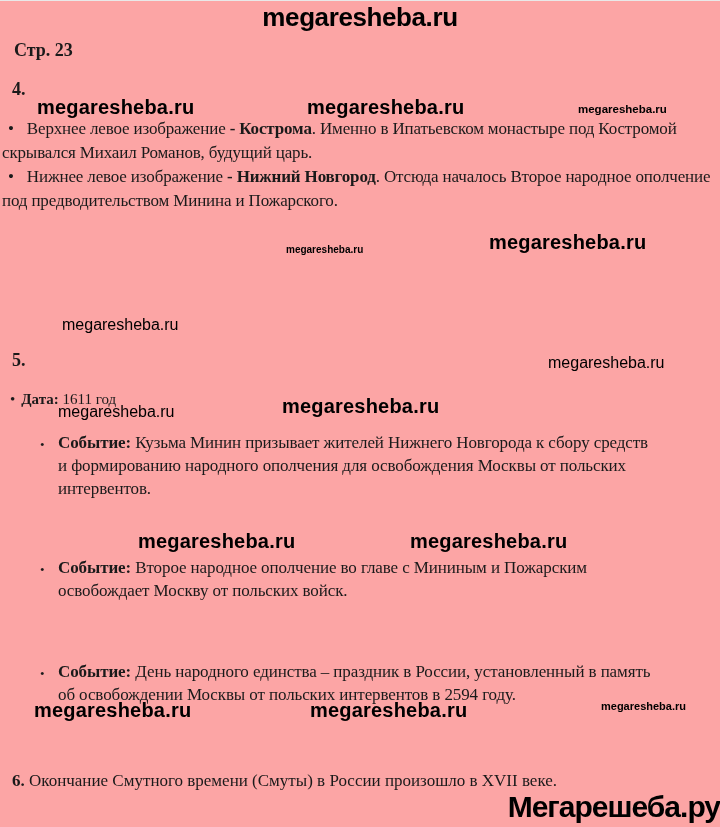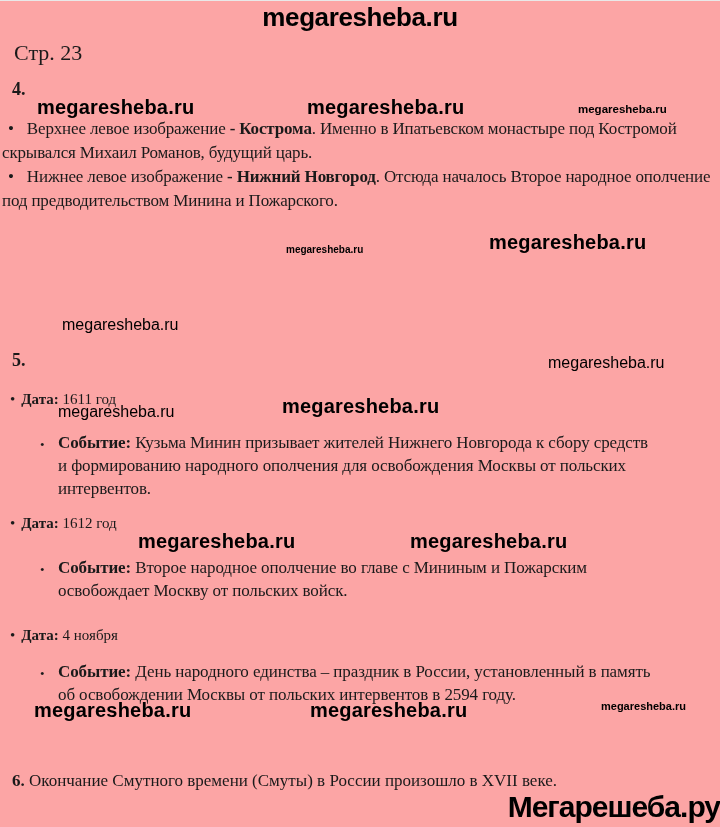--- a/index.html
+++ b/index.html
@@ -8,21 +8,21 @@
     overflow:hidden;margin:1px auto;
     font-family:"Liberation Serif","DejaVu Serif",serif;
     color:#1a1a1a;
   }
   
   .site-title{
     position:absolute;top:1px;left:0;right:0;text-align:center;
     font-family:"Liberation Sans","DejaVu Sans",sans-serif;
     font-weight:700;font-size:26px;letter-spacing:-0.4px;color:#000;
   }
-  .page-label{position:absolute;top:39px;left:14px;font-weight:400;font-size:22px;}
+  .page-label{position:absolute;top:39px;left:14px;font-weight:700;font-size:18px;}
   .brand{
     position:absolute;top:789px;left:0;right:0;text-align:right;
     font-family:"Liberation Sans","DejaVu Sans",sans-serif;
     font-weight:700;font-size:30px;letter-spacing:-1px;color:#000;
   }
   
   .sec-num{position:absolute;font-weight:700;font-size:18px;left:12px;}
   .sec4-num{top:78px;}
   .sec5-num{top:349px;}
   
@@ -98,29 +98,27 @@
   <div class="wm wm-r wm-s5-right">megaresheba.ru</div>
 
   <div class="date-line date1"><span class="blt2">•</span><b>Дата:</b> <span>1611 год</span></div>
   <div class="wm wm-r wm-d1-reg">megaresheba.ru</div>
   <div class="wm wm-b wm-d1-bold">megaresheba.ru</div>
   <div class="event event1">
     <span class="evt-blt">•</span>
     <div class="evt-text"><b>Событие:</b> <span>Кузьма Минин призывает жителей Нижнего Новгорода к сбору средств и формированию народного ополчения для освобождения Москвы от польских интервентов.</span></div>
   </div>
 
-  <div class="date-line date2"><span class="blt2">•</span><b>Дата:</b> <span>1612 год</span></div>
   <div class="wm wm-b wm-d2-a">megaresheba.ru</div>
   <div class="wm wm-b wm-d2-b">megaresheba.ru</div>
   <div class="event event2">
     <span class="evt-blt">•</span>
     <div class="evt-text"><b>Событие:</b> <span>Второе народное ополчение во главе с Мининым и Пожарским освобождает Москву от польских войск.</span></div>
   </div>
 
-  <div class="date-line date3"><span class="blt2">•</span><b>Дата:</b> <span>4 ноября</span></div>
   <div class="event event3">
     <span class="evt-blt">•</span>
     <div class="evt-text"><b>Событие:</b> <span>День народного единства – праздник в России, установленный в память об освобождении Москвы от польских интервентов в 2594 году.</span></div>
   </div>
 
   <div class="wm wm-b wmB1">megaresheba.ru</div>
   <div class="wm wm-b wmB2">megaresheba.ru</div>
   <div class="wm wm-xs wmB3">megaresheba.ru</div>
 
   <div class="s6-line"><b>6.</b> <span>Окончание Смутного времени (Смуты) в России произошло в XVII веке.</span></div>

